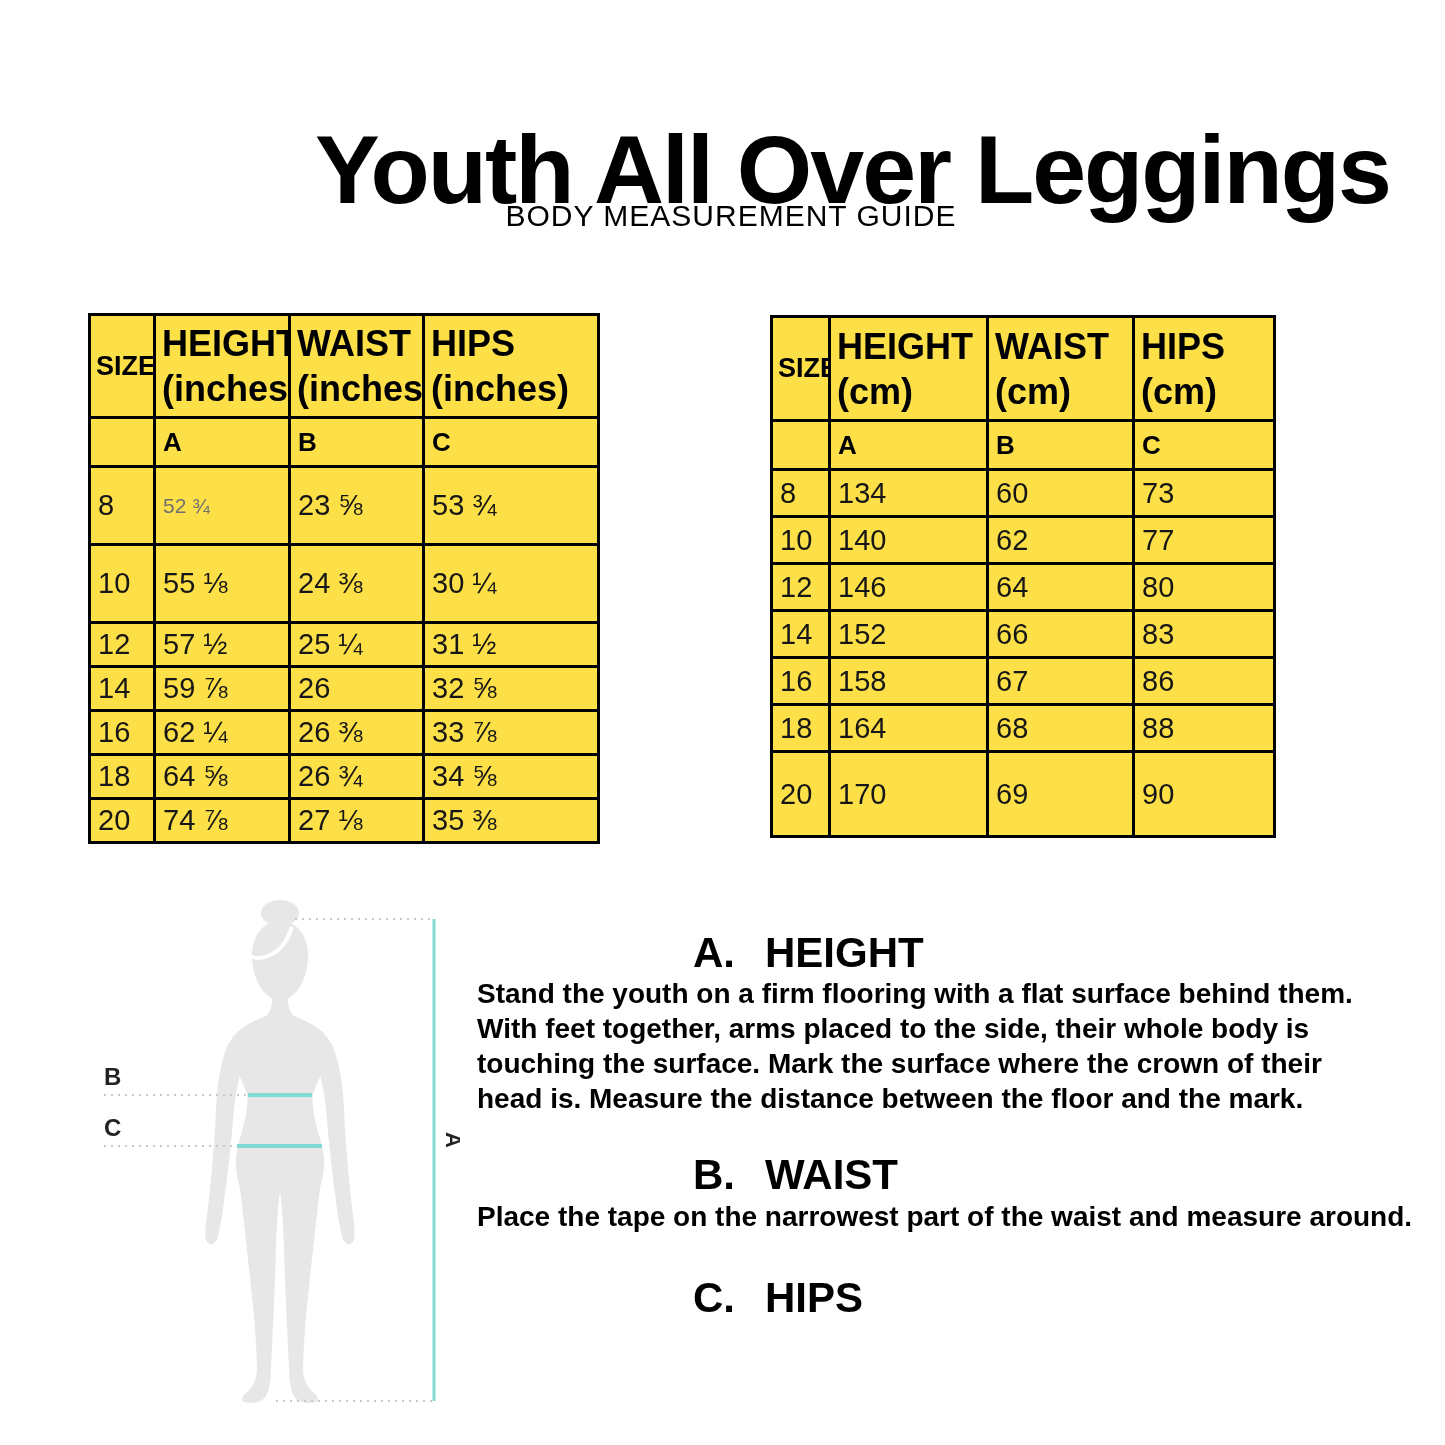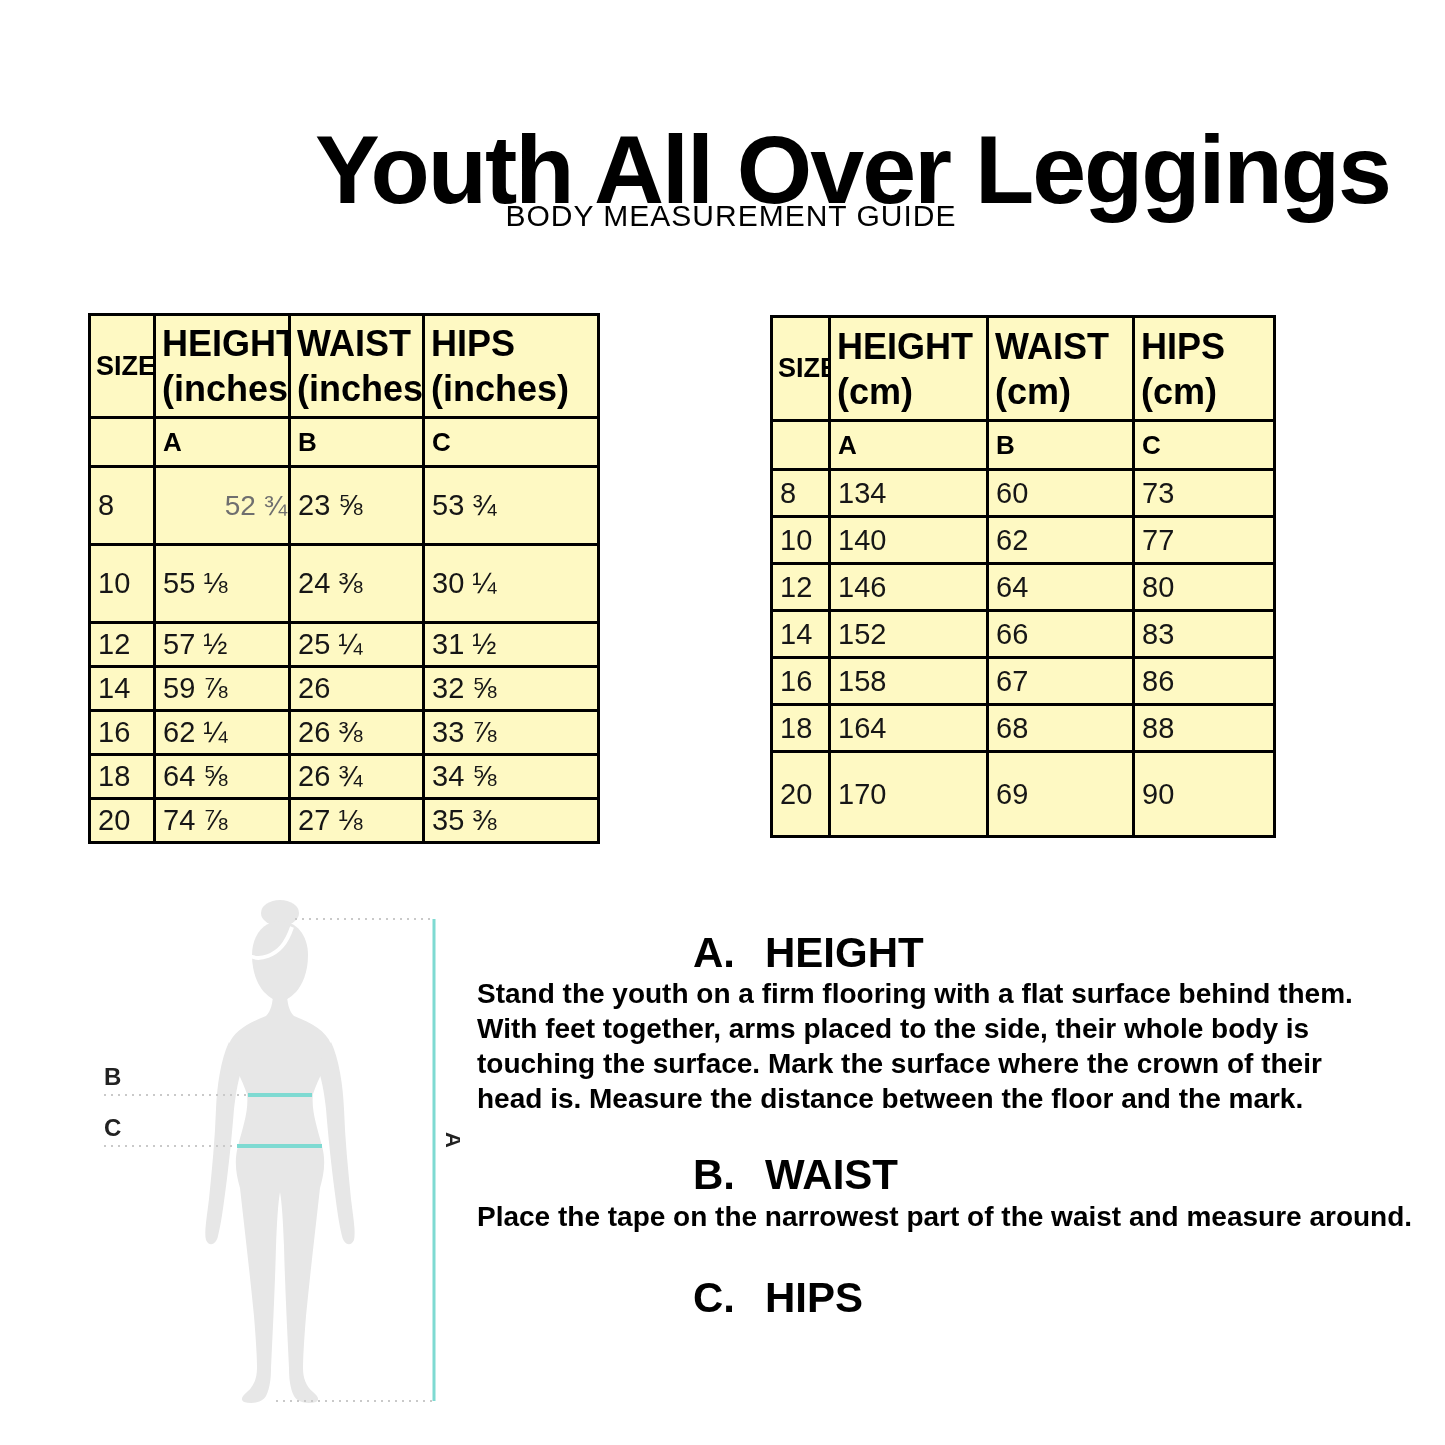--- a/index.html
+++ b/index.html
@@ -5,34 +5,34 @@
   html,body{margin:0;padding:0;}
   body{
     width:1445px;height:1445px;background:#ffffff;position:relative;overflow:hidden;
     font-family:"Liberation Sans",sans-serif;color:#000;
   }
   .centerbox{position:absolute;left:0;width:1390px;text-align:center;}
   .title{top:56px;font-size:97px;font-weight:700;letter-spacing:-2px;line-height:1;text-align:right;}
   .subtitle{top:201px;font-size:30px;font-weight:400;letter-spacing:1px;line-height:1;margin-left:36px;}
 
   
-  table.tbl{position:absolute;border-collapse:collapse;table-layout:fixed;background:#fef9c3;}
+  table.tbl{position:absolute;border-collapse:collapse;table-layout:fixed;background:#fde047;}
   .tbl th,.tbl td{border:3px solid #000;vertical-align:middle;text-align:left;overflow:hidden;}
   .tbl th{font-weight:700;padding:2px 2px 2px 6px;}
   .tbl .cname,.tbl .cunit{display:block;font-size:36px;line-height:1.25;}
   .tbl .th-size{font-size:27px;font-weight:700;padding-left:5px;}
   .tbl tr.letters th{font-size:26px;height:42px;padding-left:7px;}
   .tbl td{font-size:29px;font-weight:400;color:#161616;padding-left:7px;}
 
   .tbl-inches{left:88px;top:313px;width:509px;}
   .tbl-inches thead tr:first-child th{height:96px;}
   .tbl-inches tbody td{height:39px;}
   .tbl-inches tbody tr:nth-child(1) td,
   .tbl-inches tbody tr:nth-child(2) td{height:73px;}
-  .tbl-inches tbody tr:nth-child(1) td:nth-child(2){color:var(--muted_value,#6f6f6f);font-size:28px;text-align:right;}
+  .tbl-inches tbody tr:nth-child(1) td:nth-child(2){color:var(--muted_value,#6f6f6f);font-size:21px;}
 
   .tbl-cm{left:770px;top:315px;width:505px;}
   .tbl-cm thead tr:first-child th{height:97px;}
   .tbl-cm tbody td{height:42px;}
   .tbl-cm tbody tr:last-child td{height:80px;}
 
   
   .figure{position:absolute;left:80px;top:895px;width:380px;height:515px;}
 
   

